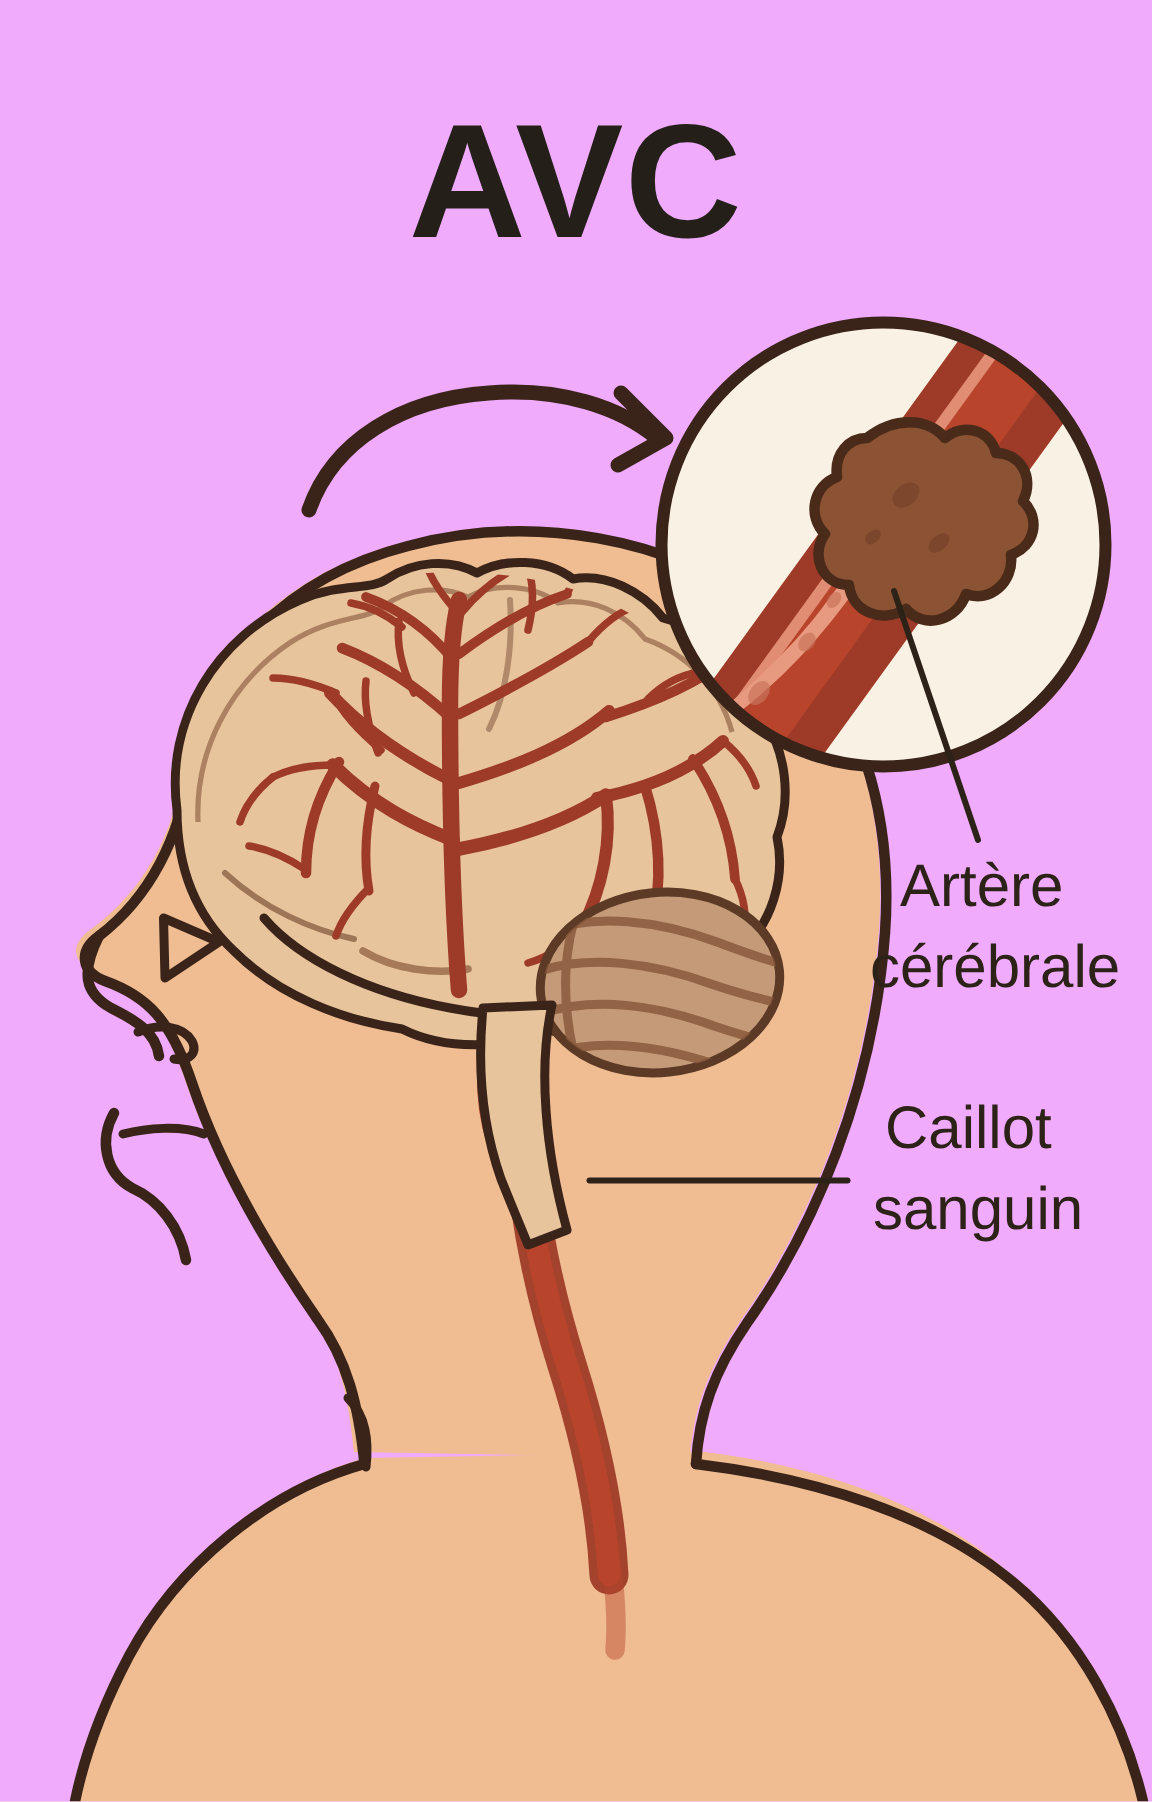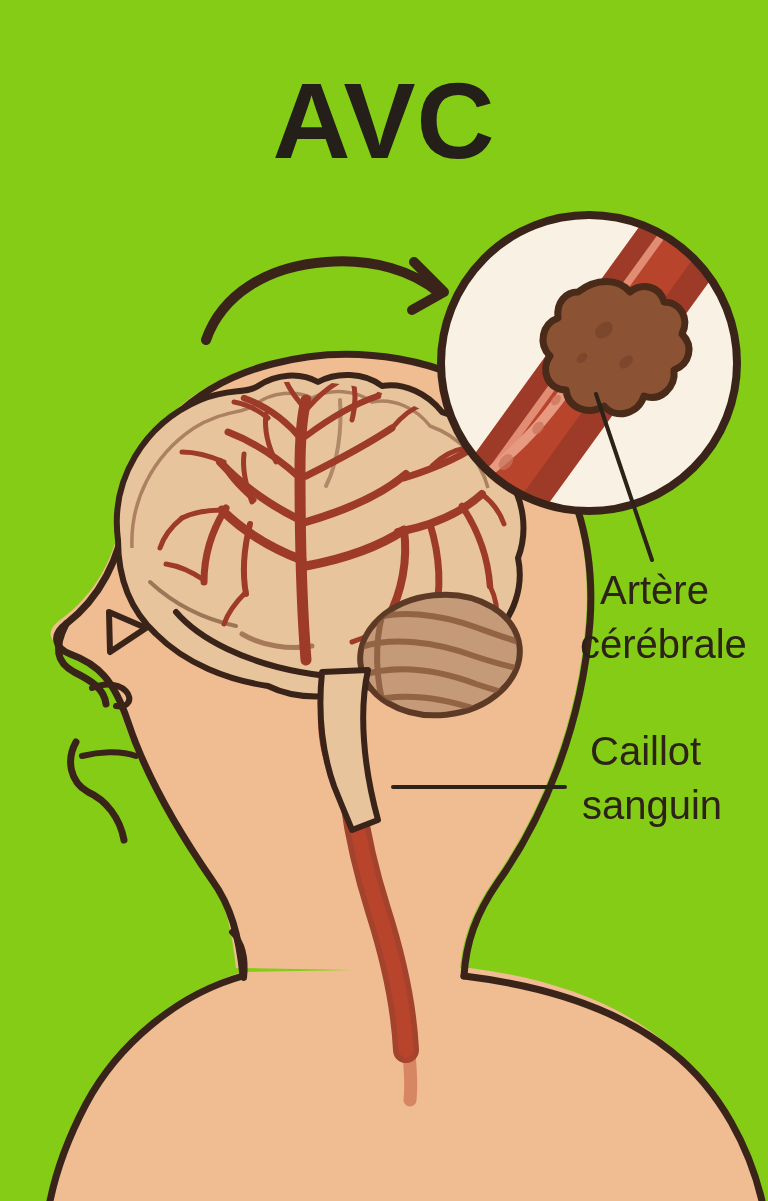--- a/index.html
+++ b/index.html
@@ -10,21 +10,21 @@
   body {
     width: 768px;
     height: 1201px;
     overflow: hidden;
     font-family: "Liberation Sans", sans-serif;
   }
   #poster {
     position: relative;
     width: 768px;
     height: 1201px;
-    background: #84cc16;
+    background: #f0abfc;
   }
   #poster svg.layer {
     position: absolute;
     top: 0;
     left: 0;
     width: 768px;
     height: 1201px;
   }
   .title-text {
     font-family: "Liberation Sans", sans-serif;

